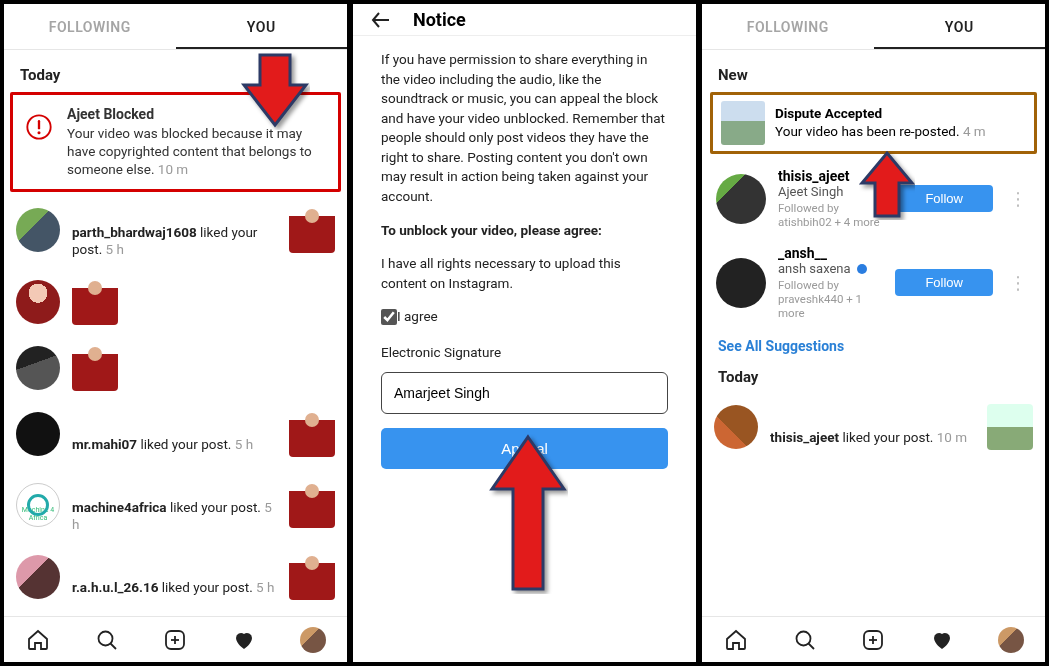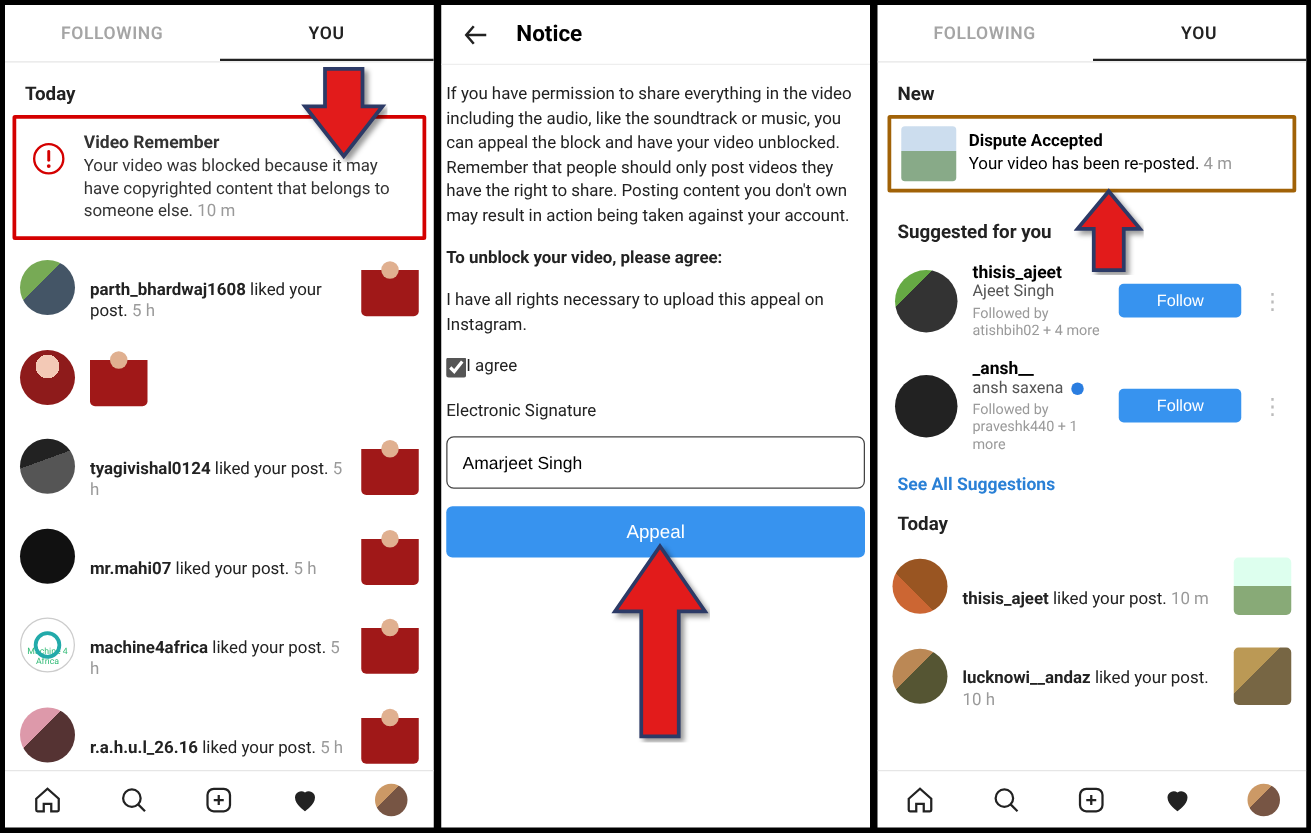--- a/index.html
+++ b/index.html
@@ -95,26 +95,26 @@
   .arrow-down, .arrow-up {
     position:absolute; z-index:5;
   }
   .arrow-shape {
     fill:#e21b1b; stroke:#2c3a66; stroke-width:3;
     filter: drop-shadow(3px 3px 2px rgba(0,0,0,.4));
   }
   .p1-arrow { top:46px; left:236px; }
   
   .header2 {
-    height:48px; display:flex; align-items:center; gap:20px;
+    height:32px; display:flex; align-items:center; gap:20px;
     padding:12px 16px; border-bottom:1px solid #eee;
   }
   .back-arrow { width:24px; height:24px; cursor:pointer; }
   .h2-title { font-size:18px; font-weight:700; }
-  .p2-body { padding: 14px 4px; font-size:13.5px; line-height:1.45; color:#222; }
+  .p2-body { padding: 14px 28px; font-size:13.5px; line-height:1.45; color:#222; }
   .p2-body p { margin-bottom: 14px; }
   .p2-body .bold { font-weight:700; }
   .checkline { display:flex; align-items:center; gap:0; margin: 8px 0 16px; }
   .checkline input { width:16px; height:16px; accent-color:#555; }
   .sig-label { font-weight:400; margin-bottom:10px; }
   .sig-input {
     width:100%; border:1px solid #444; border-radius:6px;
     padding: 12px 12px; font-size:14px; margin-bottom:14px;
     background:#fff;
   }
@@ -179,21 +179,21 @@
 
   <div class="blocked-box">
     <div class="alert-icon">
       <svg width="28" height="28" viewBox="0 0 24 24">
           <circle cx="12" cy="12" r="10" fill="none" stroke="#d40000" stroke-width="1.6"></circle>
           <rect x="11" y="6" width="2" height="8" rx="1" fill="#d40000"></rect>
           <circle cx="12" cy="17" r="1.3" fill="#d40000"></circle>
         </svg>
     </div>
     <div class="blocked-text">
-      <span class="bt-title">Video Remember</span>
+      <span class="bt-title">Ajeet Blocked</span>
       <span>Your video was blocked because it may have copyrighted content that belongs to someone else.</span>
       <span class="bt-time">10 m</span>
     </div>
   </div>
 
   <svg class="arrow-down p1-arrow" width="70" height="80">
     <polygon class="arrow-shape" points="20,5 50,5 50,35 66,35 35,75 4,35 20,35"></polygon>
   </svg>
 
   <div class="feed">
@@ -201,21 +201,20 @@
       <div class="avatar img1"></div>
       <div class="feed-text"><span class="uname">parth_bhardwaj1608</span> <span>liked your post.</span> <span class="ftime">5 h</span></div>
       <div class="thumb redman"></div>
     </div>
     <div class="feed-row">
       <div class="avatar img2"></div>
       <div class="thumb redman"></div>
     </div>
     <div class="feed-row">
       <div class="avatar img3"></div>
-      <div class="feed-text"><span class="uname">tyagivishal0124</span> <span>liked your post.</span> <span class="ftime">5 h</span></div>
       <div class="thumb redman"></div>
     </div>
     <div class="feed-row">
       <div class="avatar img4"></div>
       <div class="feed-text"><span class="uname">mr.mahi07</span> <span>liked your post.</span> <span class="ftime">5 h</span></div>
       <div class="thumb redman"></div>
     </div>
     <div class="feed-row">
       <div class="avatar img5" style="position:relative">
           <span class="m4a-label">Machine 4 Africa</span>
@@ -266,21 +265,21 @@
       <svg width="24" height="24" viewBox="0 0 24 24" fill="none" stroke="#222" stroke-width="2">
           <line x1="20" y1="12" x2="4" y2="12"></line>
           <polyline points="10,5 4,12 10,19"></polyline>
         </svg>
     </div>
     <div class="h2-title">Notice</div>
   </div>
   <div class="p2-body">
     <p>If you have permission to share everything in the video including the audio, like the soundtrack or music, you can appeal the block and have your video unblocked. Remember that people should only post videos they have the right to share. Posting content you don't own may result in action being taken against your account.</p>
     <p class="bold">To unblock your video, please agree:</p>
-    <p>I have all rights necessary to upload this appeal on Instagram.</p>
+    <p>I have all rights necessary to upload this content on Instagram.</p>
     <div class="checkline">
       <input type="checkbox" checked="" style="">
       <span>I agree</span>
     </div>
     <div class="sig-label">Electronic Signature</div>
     <input class="sig-input" type="text" value="Amarjeet Singh" style="">
     <button class="appeal-btn">Appeal</button>
   </div>
 
   <svg class="arrow-up p2-arrow" width="80" height="160">
@@ -302,21 +301,20 @@
       <span class="at-title">Dispute Accepted</span>
       <span>Your video has been re-posted.</span>
       <span class="at-time">4 m</span>
     </div>
   </div>
 
   <svg class="arrow-up p3-arrow" width="56" height="70">
     <polygon class="arrow-shape" points="28,3 53,33 40,33 40,66 16,66 16,33 3,33"></polygon>
   </svg>
 
-  <div class="section-title">Suggested for you</div>
 
   <div class="sugg-row">
     <div class="avatar img7"></div>
     <div class="sugg-body">
       <div class="su-uname">thisis_ajeet</div>
       <div class="su-sub">Ajeet Singh</div>
       <div class="su-followedby">Followed by atishbih02 + 4 more</div>
     </div>
     <button class="follow-btn">Follow</button>
     <div class="more-dots">⋮</div>
@@ -338,25 +336,20 @@
 
   <div class="see-all">See All Suggestions</div>
 
   <div class="section-title" style="padding-top:10px">Today</div>
 
   <div class="feed-row">
     <div class="avatar img9"></div>
     <div class="feed-text"><span class="uname">thisis_ajeet</span> <span>liked your post.</span> <span class="ftime">10 m</span></div>
     <div class="thumb photo1"></div>
   </div>
-  <div class="feed-row">
-    <div class="avatar img10"></div>
-    <div class="feed-text"><span class="uname">lucknowi__andaz</span> <span>liked your post.</span> <span class="ftime">10 h</span></div>
-    <div class="thumb photo2"></div>
-  </div>
 
   <div style="flex:1"></div>
   <div class="bottom-nav">
     <div class="bn-icon">
         <svg width="24" height="24" viewBox="0 0 24 24" fill="none" stroke="#222" stroke-width="1.8">
           <path d="M3 11 12 3l9 8v9a1 1 0 0 1-1 1h-5v-6h-6v6H4a1 1 0 0 1-1-1z"></path>
         </svg>
       </div>
     <div class="bn-icon">
         <svg width="24" height="24" viewBox="0 0 24 24" fill="none" stroke="#222" stroke-width="1.8">

